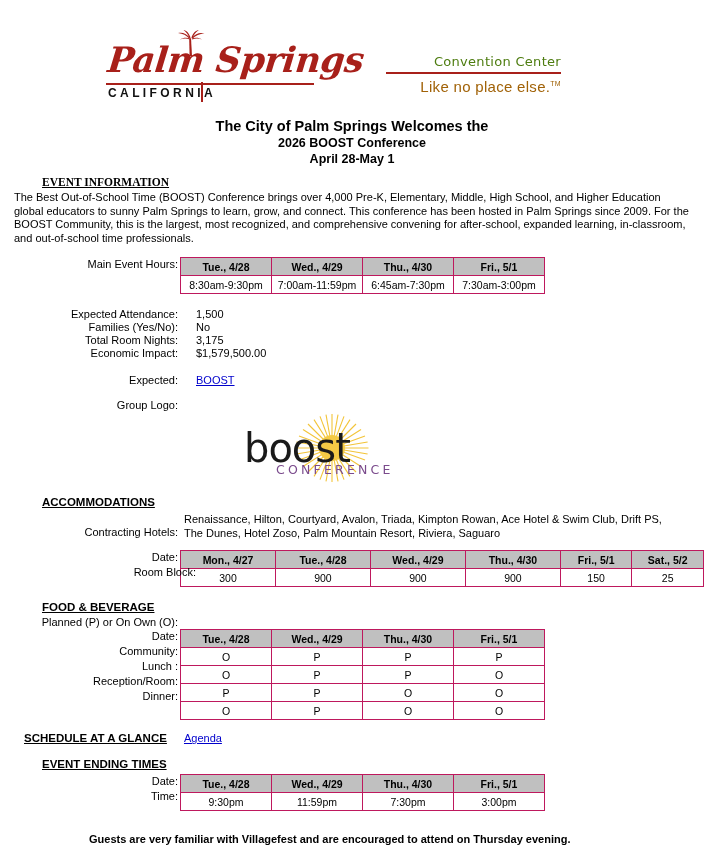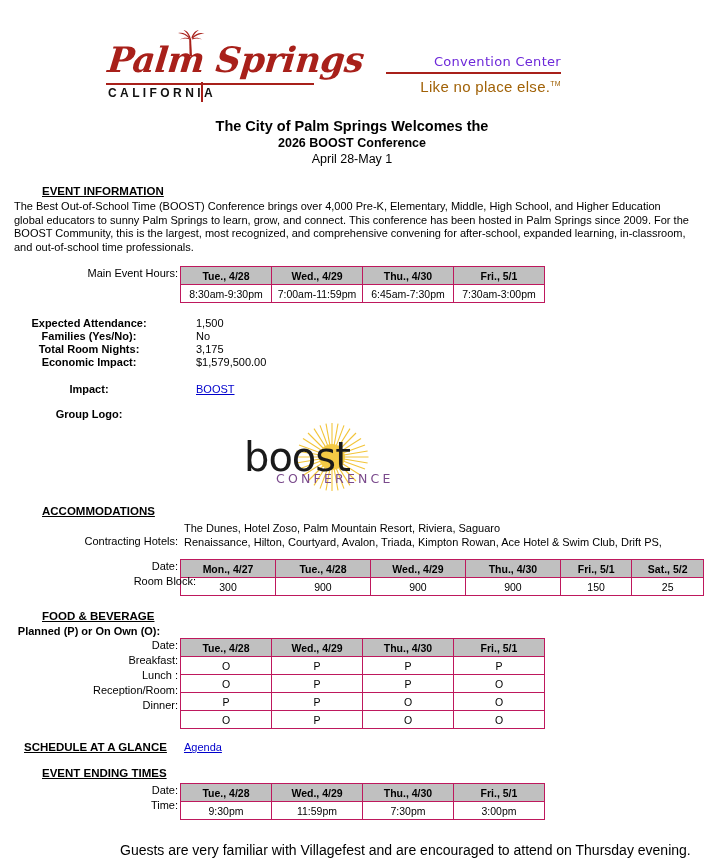--- a/index.html
+++ b/index.html
@@ -82,21 +82,21 @@
     position: absolute;
     left: 386px;
     top: 16px;
     width: 175px;
     height: 52px;
     text-align: right;
   }
   .cc-title {
     font-family: "DejaVu Sans", sans-serif;
     font-size: 13px;
-    color: #6d28d9;
+    color: #4d7c0f;
     letter-spacing: 0.3px;
     line-height: 16px;
     white-space: nowrap;
   }
   .cc-rule {
     width: 175px;
     height: 1.5px;
     background: #A8201A;
     margin: 2px 0 4px 0;
   }
@@ -106,21 +106,21 @@
     color: #a16207;
     letter-spacing: 0.3px;
     white-space: nowrap;
   }
   .cc-tag sup { font-size: 7px; vertical-align: super; }
 
   
   .title-block { text-align: center; margin-top: 8px; }
   .title-l1 { font-size: 14.5px; font-weight: bold; line-height: 17px; }
   .title-l2 { font-size: 12.5px; font-weight: bold; line-height: 16px; }
-  .title-l3 { font-size: 12.5px; font-weight: normal; line-height: 16px; }
+  .title-l3 { font-size: 12.5px; font-weight: bold; line-height: 16px; }
 
   
   .sect {
     font-size: 11.5px;
     font-weight: bold;
     text-decoration: underline;
     display: inline-block;
   }
   .sect-row { margin-left: 42px; }
 
@@ -135,23 +135,22 @@
   
   .lv {
     position: relative;
     height: 13px;
     line-height: 13px;
   }
   .lv .lbl {
     position: absolute;
     left: 0;
     width: 178px;
-    text-align: center;
-    font-size: 11px;
-    font-weight: bold;
+    text-align: right;
+    font-size: 11px;
   }
   .lv .val {
     position: absolute;
     left: 196px;
     font-size: 11px;
   }
   a.link {
     color: #0000CC;
     text-decoration: underline;
   }
@@ -206,22 +205,23 @@
     position: absolute;
     left: 36px;
     top: 44px;
     font-family: "DejaVu Sans", sans-serif;
     font-size: 12.5px;
     letter-spacing: 3.2px;
     color: #7A4A8C;
   }
 
   .note-line {
-    margin-left: 120px;
-    font-size: 14px;
+    margin-left: 89px;
+    font-size: 11px;
+    font-weight: bold;
   }
 </style>
 </head>
 <body>
 
 <div class="header">
 
   <div class="logo-left">
     <svg class="palm-tree" viewBox="0 0 30 26">
       <g fill="#A8201A">
@@ -246,21 +246,21 @@
     <div class="cc-tag"><span>Like no place else.</span><sup>TM</sup></div>
   </div>
 </div>
 
 <div class="title-block">
   <div class="title-l1">The City of Palm Springs Welcomes the</div>
   <div class="title-l2">2026 BOOST Conference</div>
   <div class="title-l3">April 28-May 1</div>
 </div>
 
-<div class="sect-row" style="margin-top:18px;">
+<div class="sect-row" style="margin-top:9px;font-family:Liberation Serif, serif;">
   <span class="sect">EVENT INFORMATION</span>
 </div>
 <div class="para">The Best Out-of-School Time (BOOST) Conference brings over 4,000 Pre-K, Elementary, Middle, High School, and Higher Education global educators to sunny Palm Springs to learn, grow, and connect.  This conference has been hosted in Palm Springs since 2009.  For the BOOST Community, this is the largest, most recognized, and comprehensive convening for after-school, expanded learning, in-classroom, and out-of-school time professionals.</div>
 
 <div class="tbl-wrap" style="margin-top:12px;">
   <div class="tbl-label">Main Event Hours:</div>
   <table class="grid tbl-at-180">
     <tbody>
         <tr>
       <th style="width:86px">Tue., 4/28</th>
@@ -291,21 +291,21 @@
     <span class="lbl">Total Room Nights:</span>
     <span class="val">3,175</span>
   </div>
   <div class="lv">
     <span class="lbl">Economic Impact:</span>
     <span class="val">$1,579,500.00</span>
   </div>
 </div>
 
 <div class="lv" style="margin-top:14px;">
-  <span class="lbl">Impact:</span>
+  <span class="lbl">Expected:</span>
   <span class="val"><a class="link" href="#">BOOST</a></span>
 </div>
 
 <div class="lv" style="margin-top:12px;">
   <span class="lbl">Group Logo:</span>
 </div>
 
 <div class="boost-logo">
   <svg class="sunburst" width="80" height="70" viewBox="0 0 80 70">
     <g stroke="#F2C12E" stroke-width="1.1" opacity="0.95">
@@ -348,22 +348,22 @@
   <div class="boost-conf">CONFERENCE</div>
 </div>
 
 <div class="sect-row" style="margin-top:16px;">
   <span class="sect">ACCOMMODATIONS</span>
 </div>
 
 <div class="tbl-wrap" style="margin-top:4px; height:28px;">
   <div class="tbl-label" style="top:13px;">Contracting Hotels:</div>
   <div style="margin-left:184px; line-height:14px;">
+    <div>Renaissance, Hilton, Courtyard, Avalon, Triada, Kimpton Rowan, Ace Hotel &amp; Swim Club, Drift PS,</div>
     <div>The Dunes, Hotel Zoso, Palm Mountain Resort, Riviera, Saguaro</div>
-    <div>Renaissance, Hilton, Courtyard, Avalon, Triada, Kimpton Rowan, Ace Hotel &amp; Swim Club, Drift PS,</div>
   </div>
 </div>
 
 <div class="tbl-wrap" style="margin-top:10px;">
   <div class="tbl-label">Date:</div>
   <div class="tbl-label" style="top:15px;margin-left:18px;">Room Block:</div>
   <table class="grid tbl-at-180">
     <tbody>
         <tr>
       <th style="width:92px">Mon., 4/27</th>
@@ -388,21 +388,21 @@
 <div class="sect-row" style="margin-top:14px;">
   <span class="sect">FOOD &amp; BEVERAGE</span>
 </div>
 
 <div class="lv" style="margin-top:3px;">
   <span class="lbl">Planned (P) or On Own (O):</span>
 </div>
 
 <div class="tbl-wrap">
   <div class="tbl-label" style="top:0px;">Date:</div>
-  <div class="tbl-label" style="top:15px;">Breakfast:</div>
+  <div class="tbl-label" style="top:15px;">Community:</div>
   <div class="tbl-label" style="top:30px;">Lunch :</div>
   <div class="tbl-label" style="top:45px;">Reception/Room:</div>
   <div class="tbl-label" style="top:60px;">Dinner:</div>
   <table class="grid tbl-at-180">
     <tbody>
         <tr>
       <th style="width:86px">Tue., 4/28</th>
       <th style="width:86px">Wed., 4/29</th>
       <th style="width:86px">Thu., 4/30</th>
       <th style="width:86px">Fri., 5/1</th>

